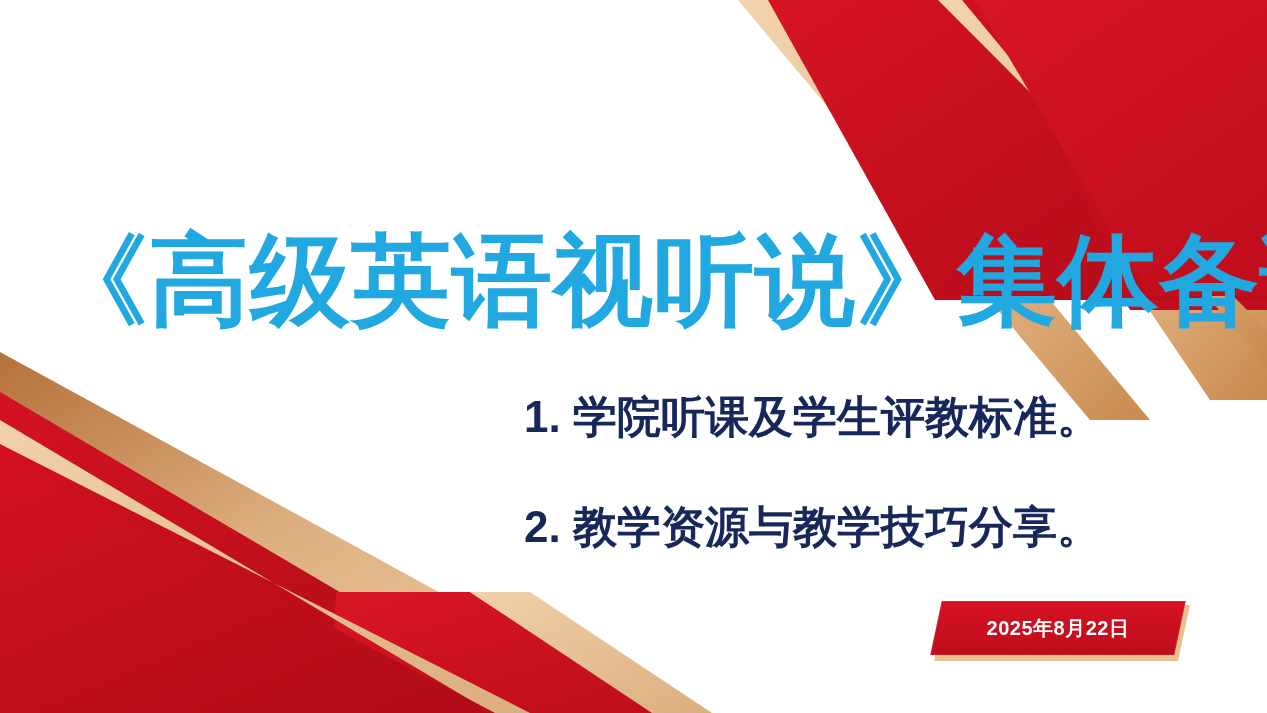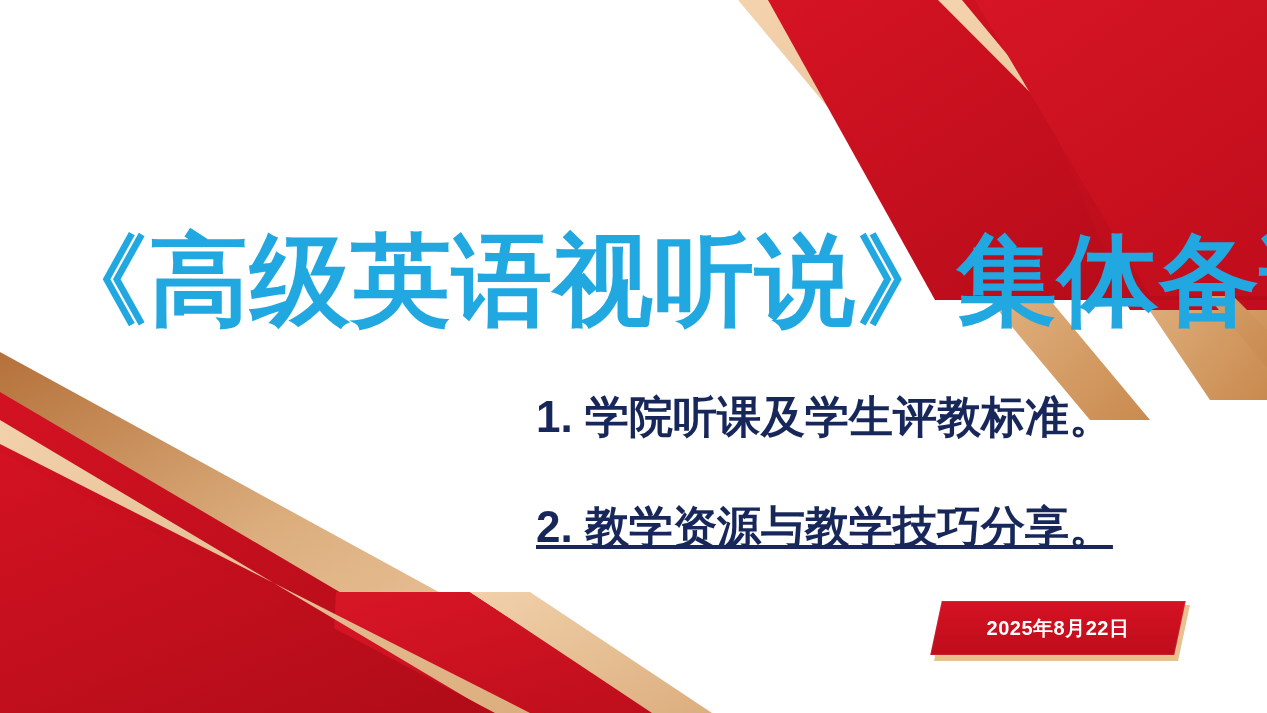--- a/index.html
+++ b/index.html
@@ -32,34 +32,34 @@
     line-height: 116px;
     font-weight: 700;
     letter-spacing: 1px;
     color: #21A8E0;
     white-space: nowrap;
     font-family: "Liberation Sans", "DejaVu Sans", sans-serif;
   }
   
   #bullets {
     position: absolute;
-    left: 536px;
+    left: 524px;
     top: 389px;
     width: 680px;
   }
   .bullet {
     font-size: 44px;
     line-height: 56px;
     font-weight: 700;
     color: #18275A;
     white-space: nowrap;
     margin-bottom: 54px;
     font-family: "Liberation Sans", "DejaVu Sans", sans-serif;
   }
-  .bullet:last-child { margin-bottom: 4px; text-decoration: underline; }
+  .bullet:last-child { margin-bottom: 4px; }
   
   #date-badge-wrap {
     position: absolute;
     left: 936px;
     top: 601px;
     width: 250px;
     height: 64px;
   }
   #date-badge-outline {
     position: absolute;

